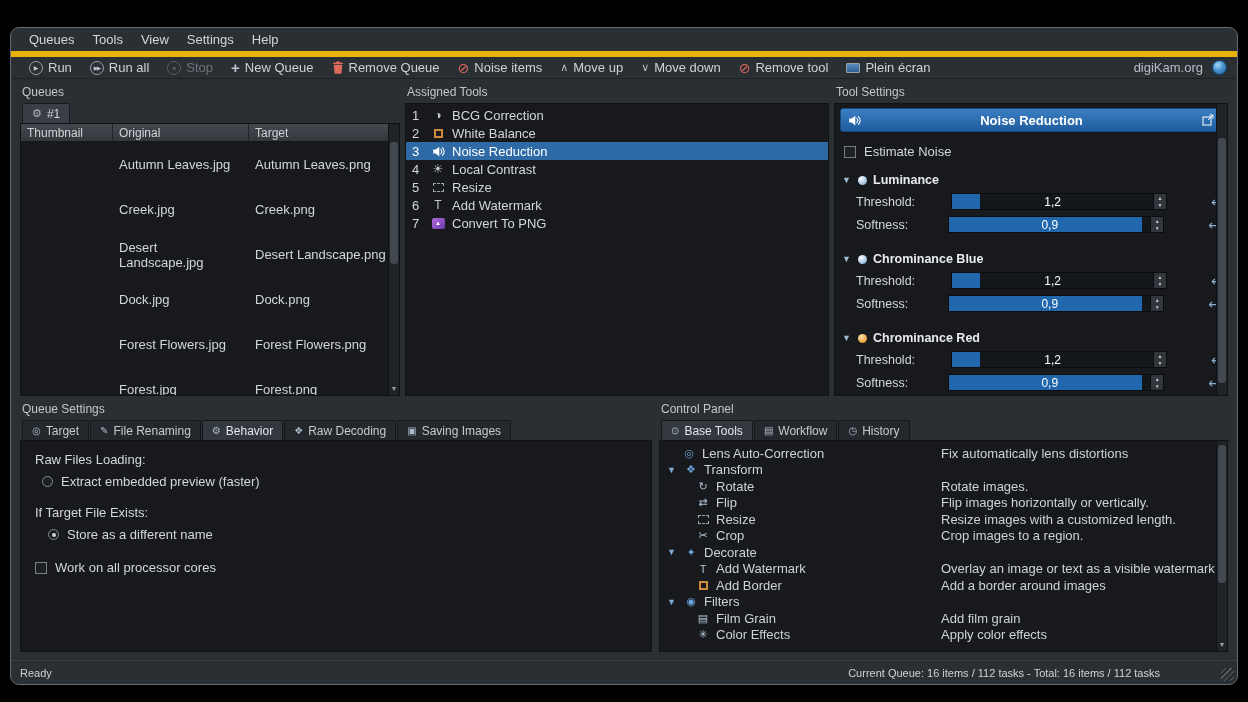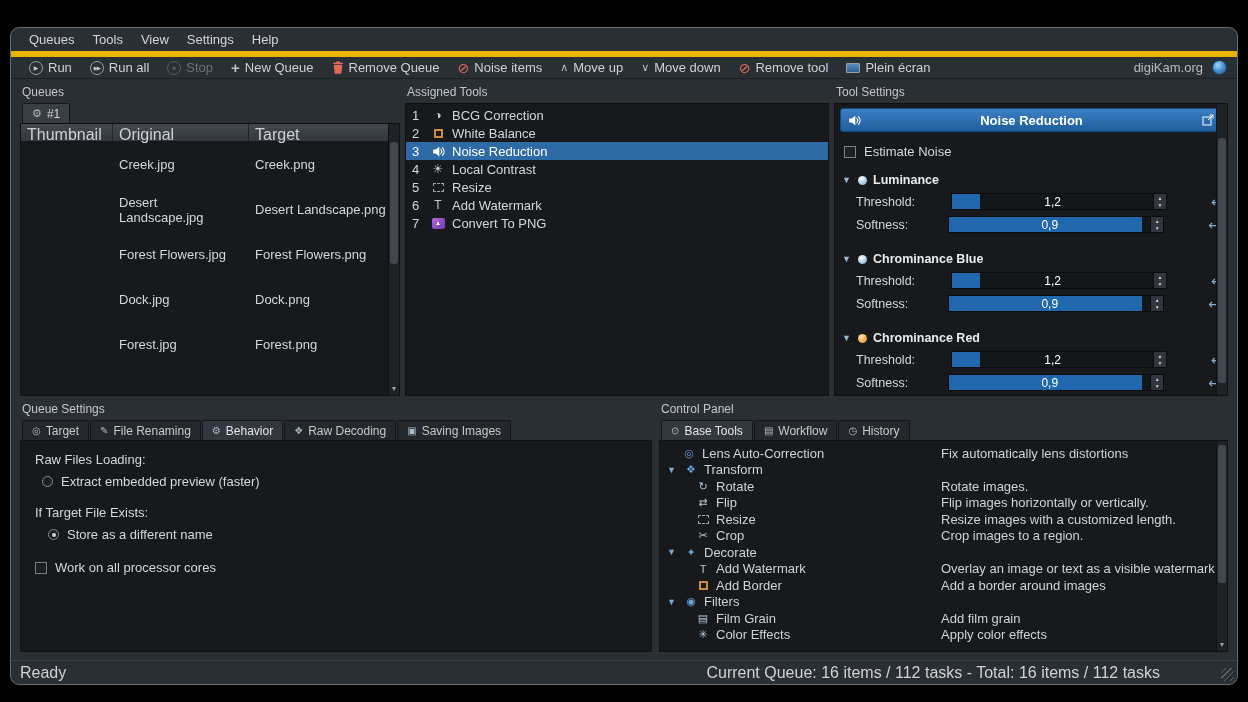--- a/index.html
+++ b/index.html
@@ -39,21 +39,21 @@
   .p-toolsettings{width:394px;}
   .p-queuesettings{width:632px;}
   .p-control{flex:1;}
 
   
   .q-tabbar{height:20px;display:flex;padding-left:2px;}
   .q-tab{display:flex;align-items:center;gap:5px;background:#393e44;border:1px solid #17191c;border-bottom:none;
     padding:1px 9px;font-size:12px;color:#d3d6d9;border-radius:2px 2px 0 0;}
   .q-tab .gear{color:#aeb4ba;font-size:11px;}
   .table-head{display:flex;height:18px;background:linear-gradient(#43484e,#33383e);border-bottom:1px solid #15171a;
-    font-size:16px;color:#ced2d5;}
+    font-size:12px;color:#ced2d5;}
   .th{padding:2px 6px;border-right:1px solid #22262a;}
   .th.c-thumb{width:92px;}.th.c-orig{width:136px;}.th.c-target{flex:1;border-right:none;}
   .q-row{display:flex;align-items:center;height:45px;font-size:13px;color:#d4d7da;}
   .q-thumb{width:92px;padding-left:13px;}
   .thumb-img{width:44px;height:31px;border-radius:1px;}
   .t-autumn{background:linear-gradient(180deg,#d08a33 0%,#9a6a24 45%,#5d7a2e 75%,#3e5a22 100%);}
   .t-creek{background:linear-gradient(180deg,#93a391 0%,#5d6e5c 50%,#2f3d31 100%);}
   .t-desert{background:linear-gradient(180deg,#c57a45 0%,#9c4f2a 55%,#6e3620 100%);}
   .t-dock{background:linear-gradient(180deg,#bcd4e8 0%,#6ca3cf 45%,#2b5e93 100%);}
   .t-flowers{background:linear-gradient(135deg,#55953d 0%,#2f6b2a 60%,#1e4a1e 100%);}
@@ -127,21 +127,21 @@
   .lvl1 .cp-name{padding-left:22px;}
   .grp .cp-name{padding-left:7px;}
   .lvl2 .cp-name{padding-left:36px;}
   .cp-desc{position:absolute;left:281px;top:0;bottom:0;display:flex;align-items:center;white-space:nowrap;}
   .grp-arrow{color:#7fa8d0;font-size:9px;width:11px;}
   .ti{display:inline-flex;width:14px;justify-content:center;font-size:11px;color:#aec4d6;}
   .ti.blue{color:#6aa2d8;}
 
   
   .statusbar{height:24px;border-top:1px solid #3a4046;display:flex;align-items:center;
-    padding:0 9px;font-size:16px;color:#ced2d5;position:relative;}
+    padding:0 9px;font-size:11px;color:#ced2d5;position:relative;}
   .status-right{margin-left:auto;margin-right:68px;}
   .grip{position:absolute;right:3px;bottom:3px;width:13px;height:13px;
     background:repeating-linear-gradient(135deg,transparent 0 3px,#5e646a 3px 4px);}
 </style>
 </head>
 <body>
 
 <div class="window">
 
   <div class="menubar">
@@ -211,38 +211,43 @@
             <span>#1</span>
           </span>
         </div>
         <div class="view">
           <div class="table-head">
             <span class="th c-thumb">Thumbnail</span>
             <span class="th c-orig">Original</span>
             <span class="th c-target">Target</span>
           </div>
           <div class="q-row">
+            <span class="q-thumb"><span class="thumb-img t-autumn"></span></span>
+            <span class="q-orig">Autumn Leaves.jpg</span>
+            <span class="q-target">Autumn Leaves.png</span>
+          </div>
+          <div class="q-row">
             <span class="q-thumb"><span class="thumb-img t-creek"></span></span>
             <span class="q-orig">Creek.jpg</span>
             <span class="q-target">Creek.png</span>
           </div>
           <div class="q-row">
             <span class="q-thumb"><span class="thumb-img t-desert"></span></span>
             <span class="q-orig">Desert Landscape.jpg</span>
             <span class="q-target">Desert Landscape.png</span>
           </div>
           <div class="q-row">
+            <span class="q-thumb"><span class="thumb-img t-dock"></span></span>
+            <span class="q-orig">Dock.jpg</span>
+            <span class="q-target">Dock.png</span>
+          </div>
+          <div class="q-row">
             <span class="q-thumb"><span class="thumb-img t-flowers"></span></span>
             <span class="q-orig">Forest Flowers.jpg</span>
             <span class="q-target">Forest Flowers.png</span>
-          </div>
-          <div class="q-row">
-            <span class="q-thumb"><span class="thumb-img t-dock"></span></span>
-            <span class="q-orig">Dock.jpg</span>
-            <span class="q-target">Dock.png</span>
           </div>
           <div class="q-row">
             <span class="q-thumb"><span class="thumb-img t-forest"></span></span>
             <span class="q-orig">Forest.jpg</span>
             <span class="q-target">Forest.png</span>
           </div>
           <div class="vscroll">
             <span class="vthumb" style="top:18px;height:122px;"></span>
             <span class="varrow">▼</span>
           </div>

